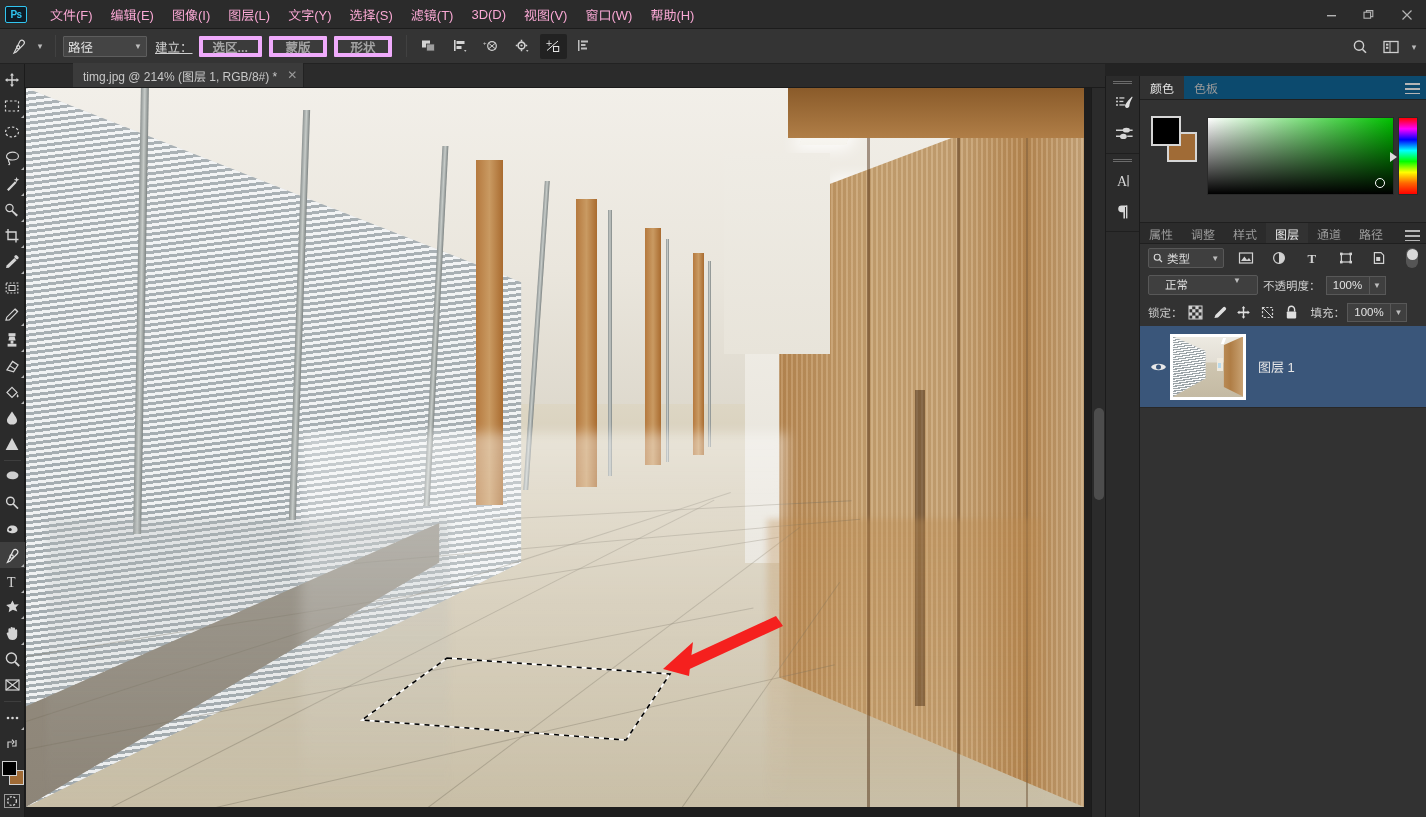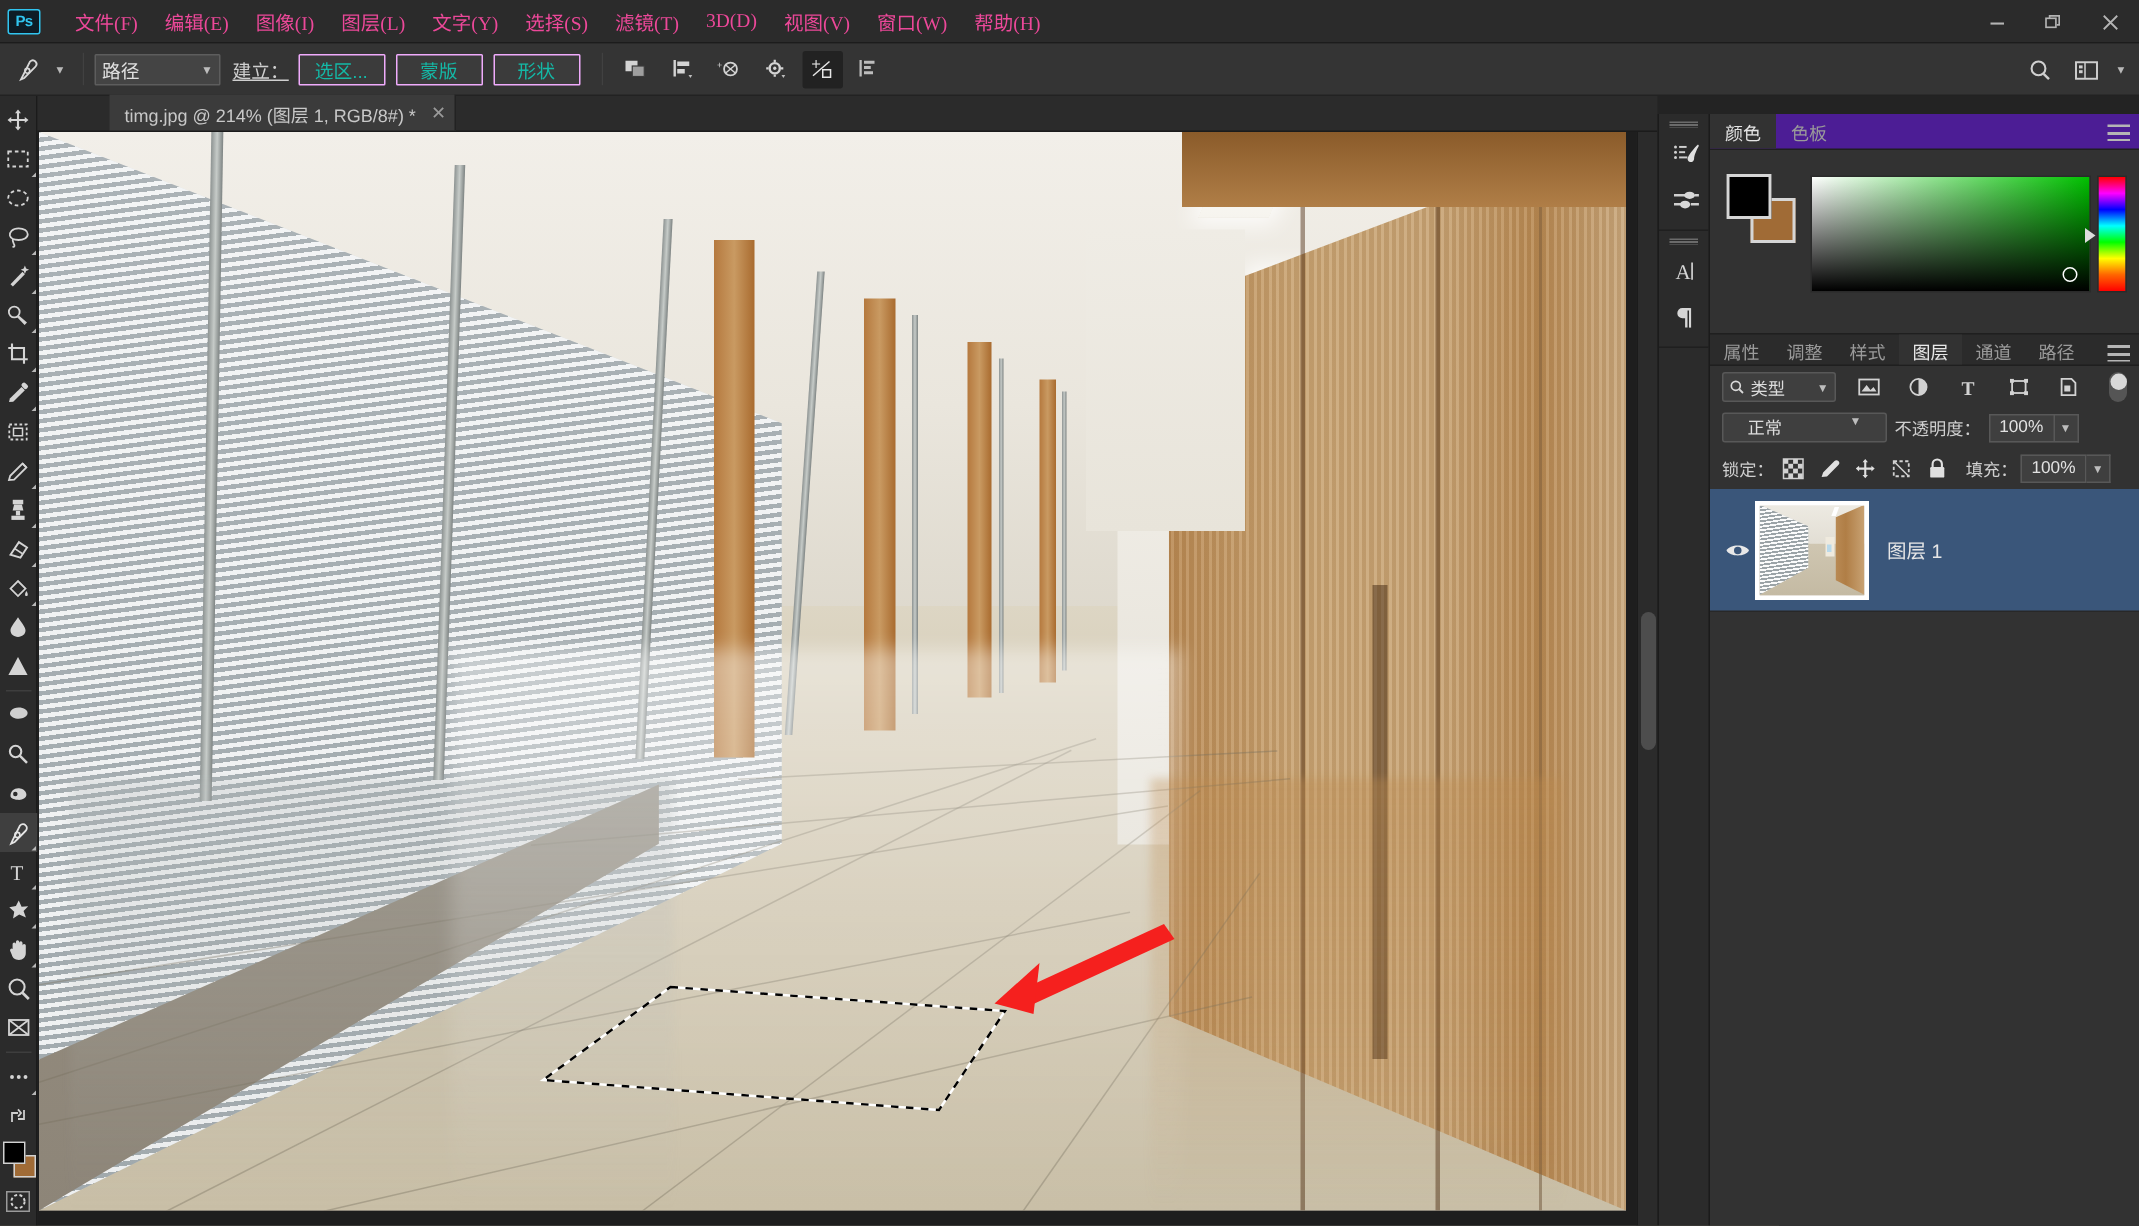--- a/index.html
+++ b/index.html
@@ -21,23 +21,22 @@
     border-bottom: 1px solid #1c1c1c;
   }
   .ps-logo {
     width: 22px; height: 17px; margin-left: 5px; margin-right: 14px;
     background: #0e1c26; border: 1px solid #31c5f0; border-radius: 2px;
     color: #31c5f0; font-size: 10px; font-weight: bold;
     display: flex; align-items: center; justify-content: center;
     letter-spacing: -0.5px;
   }
   .menu-item {
-    padding: 4px 9px; font-size: 13px; color: #ec4899; cursor: default;
+    padding: 4px 9px; font-size: 13px; color: #f9a8d4; cursor: default;
     white-space: nowrap;
-    font-family: Liberation Serif, serif;
   }
   .winbtns { position: absolute; right: 0; top: 0; height: 29px; display: flex; }
   .winbtn {
     width: 38px; height: 29px; display: flex; align-items: center; justify-content: center;
     color: #b4b4b4; font-size: 13px;
   }
 
   
   .optionsbar {
     position: absolute; left: 0; top: 29px; width: 1426px; height: 35px;
@@ -55,23 +54,24 @@
   .opt-select {
     height: 21px; min-width: 84px; background: #444; border: 1px solid #5d5d5d;
     color: #e0e0e0; font-size: 12.5px; display: flex; align-items: center;
     padding: 0 4px; justify-content: space-between; border-radius: 1px;
   }
   .opt-select .cv { color:#bdbdbd; font-size:8px; margin-left:6px;}
   .opt-label { font-size: 12.5px; color: #cfcfcf; margin: 0 6px 0 8px; }
   .opt-label u { text-decoration: underline; }
   .opt-btn {
     height: 21px; padding: 0 10px; min-width: 58px; background: #3b3b3b;
-    border: 1px solid #f0abfc; color: #14b8a6; font-size: 12.5px;
+    border: 4px solid #f0abfc; color: #a3a3a3; font-size: 12.5px;
     display: flex; align-items: center; justify-content: center; margin-right: 7px;
     border-radius: 1px;
+    font-weight: bold;
   }
   .opt-icon-btn {
     width: 27px; height: 25px; display: flex; align-items: center; justify-content: center;
     margin: 0 2px; border-radius: 2px;
   }
   .opt-icon-btn.active { background: #222; }
   .opt-right { position: absolute; right: 4px; top: 0; height: 35px; display: flex; align-items:center; }
 
   
   .toolbar {
@@ -203,21 +203,21 @@
   }
   .rail-grp { border-bottom:1px solid #1f1f1f; padding: 2px 0 4px; }
   .rail-grip { width:19px; height:4px; margin:3px auto 2px;
     background: repeating-linear-gradient(180deg,#6b6b6b 0 1px, transparent 1px 2px); }
   .rail-btn { width:35px; height:31px; display:flex; align-items:center; justify-content:center; }
 
   
   .panels { position:absolute; left:1140px; top:76px; width:286px; height:741px; background:#323232; }
 
   .panel-tabs {
-    height:24px; background:#4c1d95; display:flex; align-items:stretch; position:relative;
+    height:24px; background:#0c4a6e; display:flex; align-items:stretch; position:relative;
     border-bottom:1px solid #1f1f1f;
   }
   .ptab {
     padding: 0 10px; display:flex; align-items:center; font-size:12px; color:#9a9a9a;
   }
   .ptab.active { background:#323232; color:#e4e4e4; }
   .panel-menu {
     position:absolute; right:6px; top:0; height:24px; display:flex; align-items:center;
   }
   .hamburger { width:15px; height:11px;

